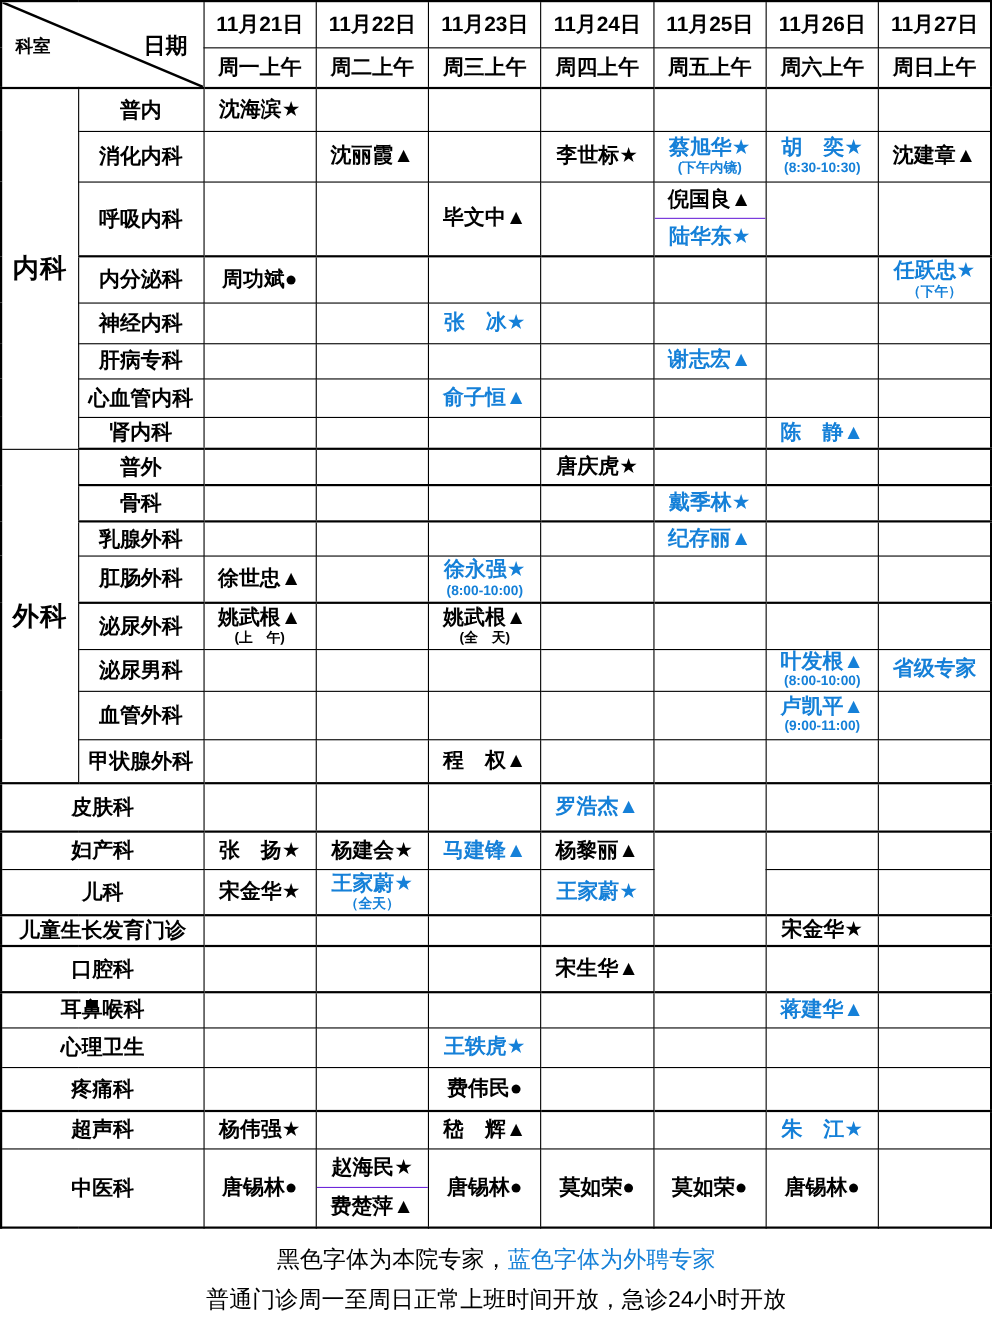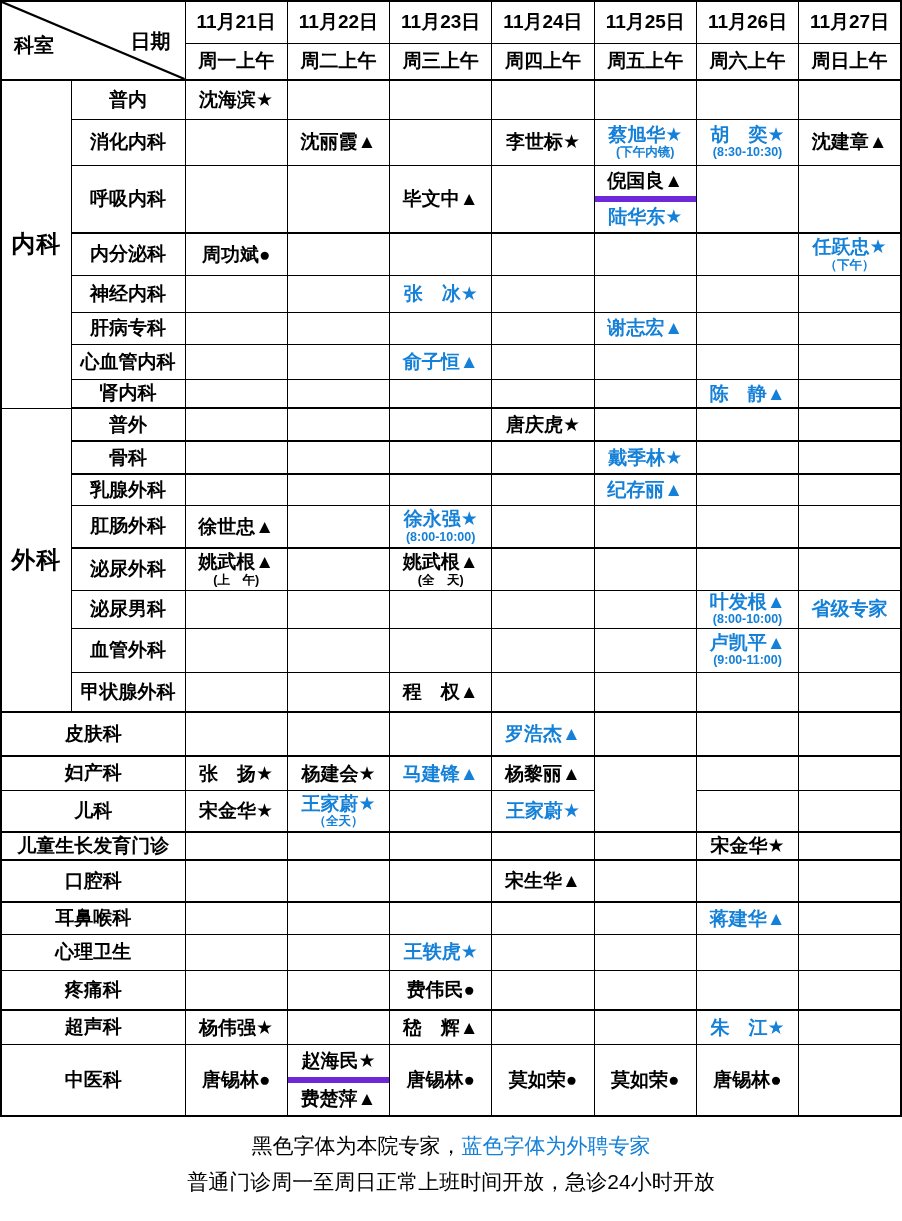--- a/index.html
+++ b/index.html
@@ -18,36 +18,36 @@
     border:1px solid #000; text-align:center; vertical-align:middle;
     padding:0 2px; overflow:hidden;
   }
   
   thead th { font-weight:bold; font-size:19px; }
   tr.hrow1 { height:42px; }
   tr.hrow2 { height:37px; }
   tr.hrow2 th { border-bottom:2px solid #000; }
   th.corner { position:relative; padding:0; border-bottom:2px solid #000; }
   th.corner svg { position:absolute; left:0; top:0; width:100%; height:100%; display:block; }
-  .c-left  { position:absolute; left:12px;  top:30px; font-size:20px; font-weight:bold; }
+  .c-left  { position:absolute; left:12px;  top:30px; font-size:16px; font-weight:bold; }
   .c-right { position:absolute; right:14px; top:26px; font-size:20px; font-weight:bold; }
   
   td.group { font-size:24px; font-weight:bold; letter-spacing:1px; }
   td.dept  { font-size:19px; font-weight:bold; }
   td.cell  { }
   .name { font-size:19px; font-weight:bold; line-height:1.12; white-space:nowrap; }
   .note { font-size:12.5px; font-weight:bold; line-height:1.15; white-space:nowrap; }
   .blue { color:var(--blue); }
   tr.tb > td { border-bottom-width:2px; }
   td.bb2 { border-bottom-width:2px; }
   
   td.splitcell { padding:0; }
   .split { display:flex; flex-direction:column; width:100%; height:100%; }
   .split .part { flex:1; display:flex; flex-direction:column; align-items:center; justify-content:center; }
-  .split .part + .part { border-top:6px solid #6d28d9; }
+  .split .part + .part { border-top:1px solid #6d28d9; }
   
   .footer { width:902px; text-align:center; padding-top:11px; }
   .footer div { font-size:21px; line-height:36px; }
 </style>
 </head>
 <body>
 
 <table class="sched">
   <colgroup>
     <col style="width:70px">

